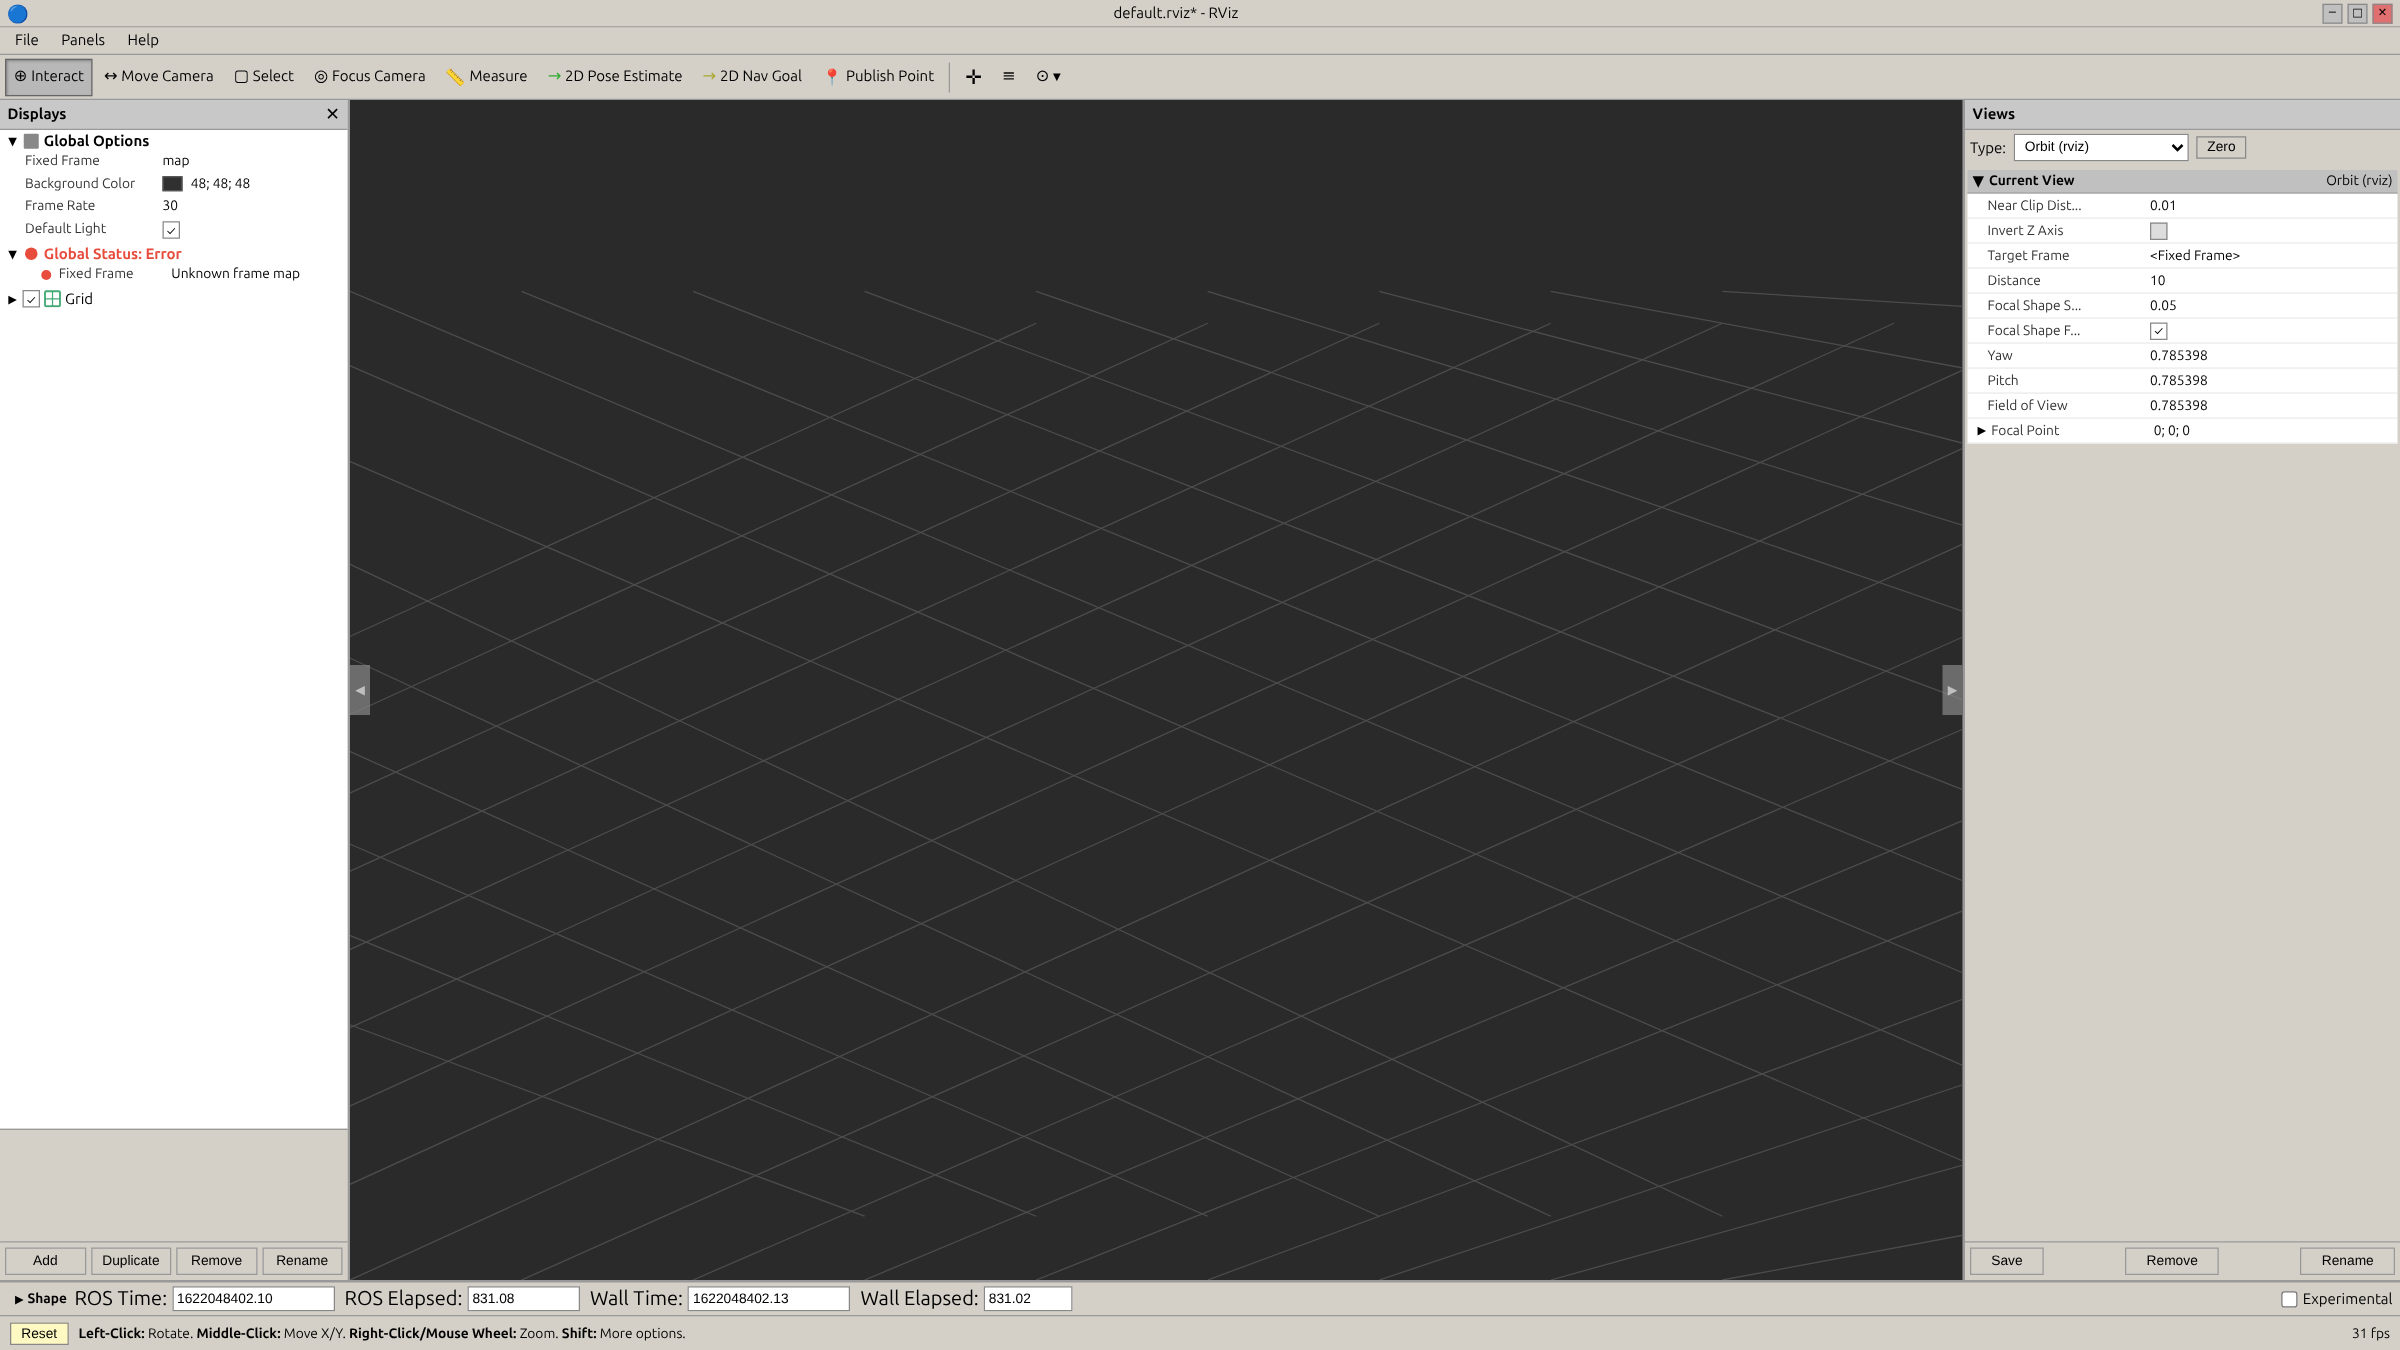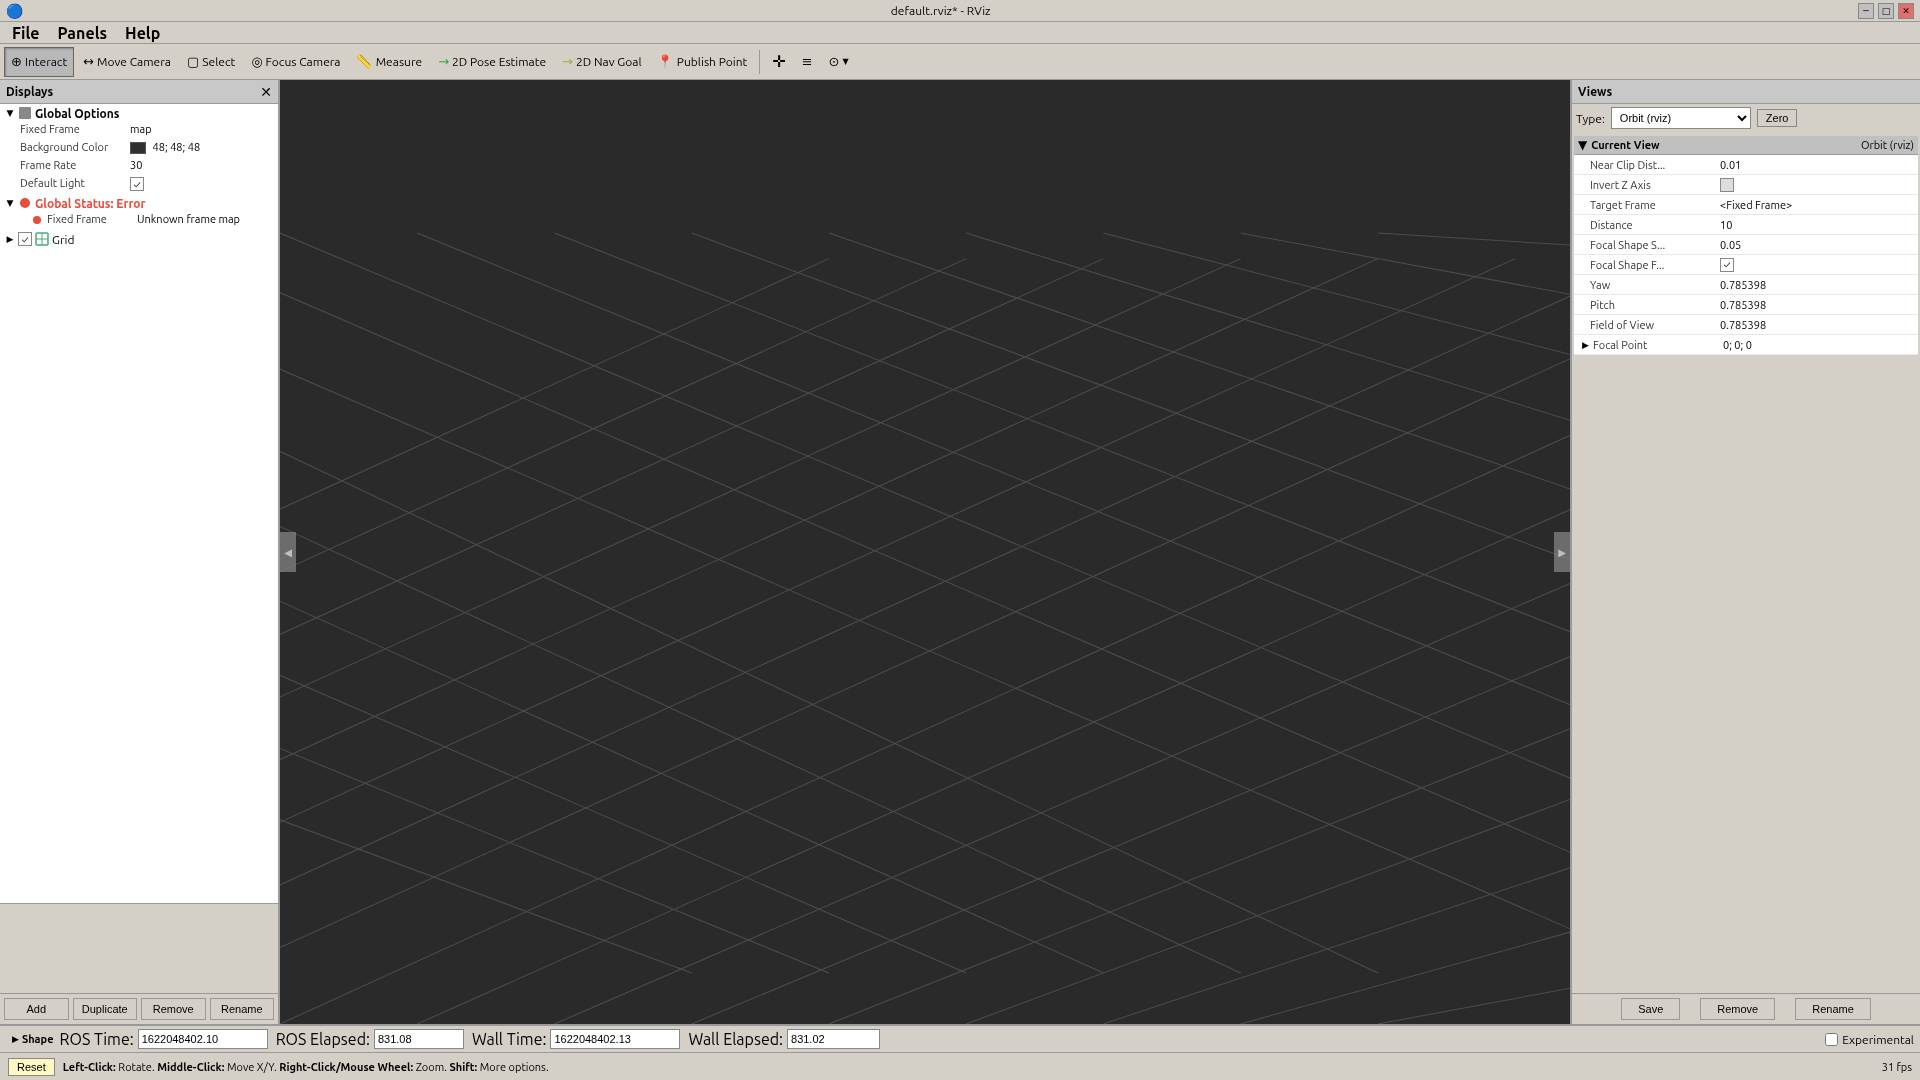--- a/index.html
+++ b/index.html
@@ -6,21 +6,21 @@
     body { font-family: 'Ubuntu', 'DejaVu Sans', Arial, sans-serif; font-size: 12px; background: #d4d0c8; color: #000; width: 1920px; height: 1080px; overflow: hidden; }
 
     
     #titlebar { background: #d4d0c8; height: 22px; display: flex; align-items: center; justify-content: space-between; padding: 0 6px; border-bottom: 1px solid #999; }
     #titlebar .title { flex: 1; text-align: center; font-size: 12px; }
     #titlebar .wincontrols { display: flex; gap: 4px; }
     #titlebar .winbtn { width: 16px; height: 16px; border: 1px solid #888; background: #c0c0c0; cursor: pointer; display: flex; align-items: center; justify-content: center; font-size: 9px; }
 
     
     #menubar { background: #d4d0c8; height: 22px; display: flex; align-items: center; padding: 0 4px; border-bottom: 1px solid #999; gap: 2px; }
-    .menu-item { padding: 2px 8px; cursor: pointer; font-size: 16px; font-weight: bold; }
+    .menu-item { padding: 2px 8px; cursor: pointer; font-size: 12px; }
 
     
     #toolbar { background: #d4d0c8; height: 36px; display: flex; align-items: center; padding: 2px 4px; border-bottom: 1px solid #999; gap: 2px; }
     .tool-btn { display: flex; align-items: center; gap: 3px; padding: 3px 6px; background: #d4d0c8; border: 1px solid transparent; cursor: pointer; font-size: 12px; height: 30px; }
     .tool-btn.active { border: 1px solid #666; background: #b8b8b8; box-shadow: inset 1px 1px 2px #888; }
     .tool-separator { width: 1px; height: 24px; background: #999; margin: 0 3px; }
 
     
     #main { display: flex; height: calc(1080px - 22px - 22px - 36px - 28px - 28px); }
 
@@ -65,21 +65,21 @@
     .views-type-label { font-size: 12px; }
     .views-type-select { height: 22px; font-size: 11px; background: white; border: 1px solid #888; padding: 0 4px; width: 140px; }
     .zero-btn { padding: 2px 8px; background: #d4d0c8; border: 1px solid #888; cursor: pointer; font-size: 11px; }
     
     .view-section-header { display: flex; align-items: center; padding: 2px 4px; background: #c0c0c0; border-bottom: 1px solid #999; margin-top: 2px; }
     .view-prop-row { display: flex; align-items: center; padding: 2px 4px 2px 16px; min-height: 20px; border-bottom: 1px solid #e8e8e8; background: white; }
     .view-prop-label { width: 130px; font-size: 11px; color: #333; flex-shrink: 0; }
     .view-prop-value { flex: 1; font-size: 11px; }
     .focal-point-row { display: flex; align-items: center; padding: 2px 4px 2px 8px; background: white; border-bottom: 1px solid #e8e8e8; min-height: 20px; }
     
-    #views-buttons { border-top: 1px solid #999; padding: 4px; display: flex; gap: 20px; justify-content: center; background: #d4d0c8; }
+    #views-buttons { border-top: 1px solid #999; padding: 4px; display: flex; gap: 4px; justify-content: space-between; background: #d4d0c8; }
     .view-btn { padding: 4px 16px; background: #d4d0c8; border: 1px solid #999; cursor: pointer; font-size: 11px; }
 
     
     #time-bar { height: 28px; background: #d4d0c8; border-top: 2px solid #999; display: flex; align-items: center; padding: 0 6px; gap: 0; }
     .time-section-header { display: flex; align-items: center; gap: 3px; padding: 0 6px; cursor: pointer; font-weight: bold; font-size: 11px; }
     .time-fields { display: flex; align-items: center; gap: 8px; flex: 1; }
     .time-field-group { display: flex; align-items: center; gap: 4px; }
     .time-field-label { font-size: 16px; }
     .time-field-input { width: 130px; height: 20px; border: 1px solid #888; background: white; padding: 0 3px; font-size: 11px; }
     .experimental-row { display: flex; align-items: center; gap: 4px; margin-left: auto; }
@@ -378,21 +378,21 @@
     <div class="time-field-group">
       <span class="time-field-label">ROS Elapsed:</span>
       <input class="time-field-input" readonly="" style="width: 90px;" value="831.08">
     </div>
     <div class="time-field-group">
       <span class="time-field-label">Wall Time:</span>
       <input class="time-field-input" readonly="" value="1622048402.13" style="">
     </div>
     <div class="time-field-group">
       <span class="time-field-label">Wall Elapsed:</span>
-      <input class="time-field-input" readonly="" style="width: 93px;" value="831.02">
+      <input class="time-field-input" readonly="" style="width: 71px;" value="831.02">
     </div>
   </div>
   <div class="experimental-row">
     <input type="checkbox" style="">
     <span>Experimental</span>
   </div>
 </div>
 
 <div id="status-bar">
   <button class="reset-btn">Reset</button>

